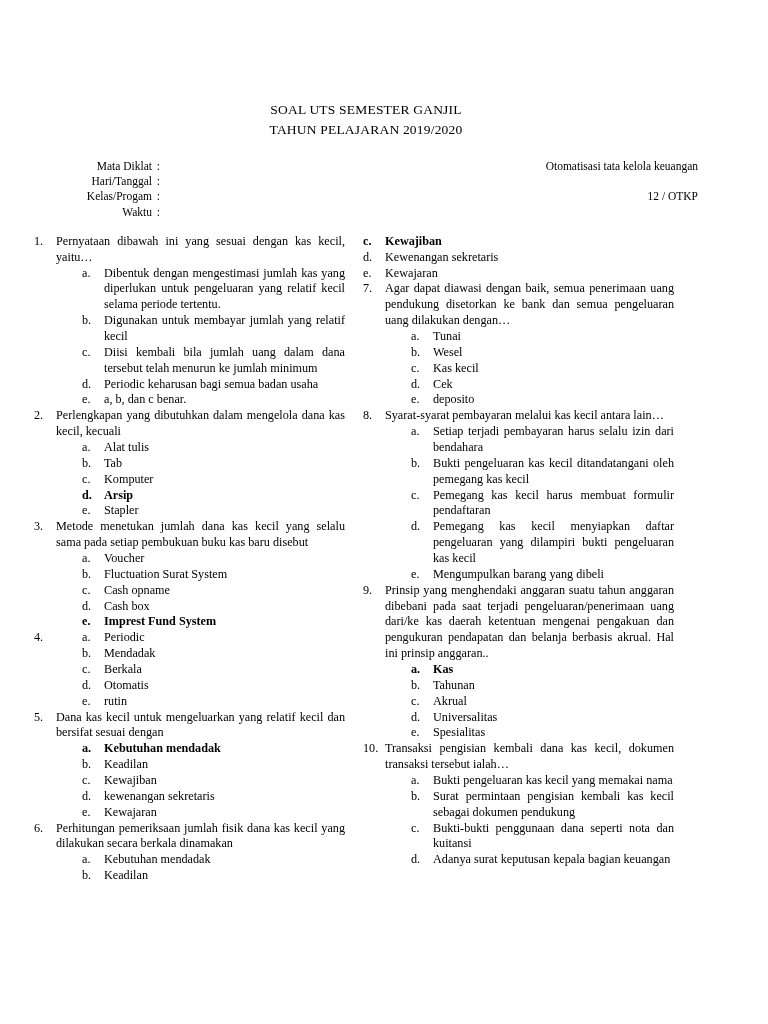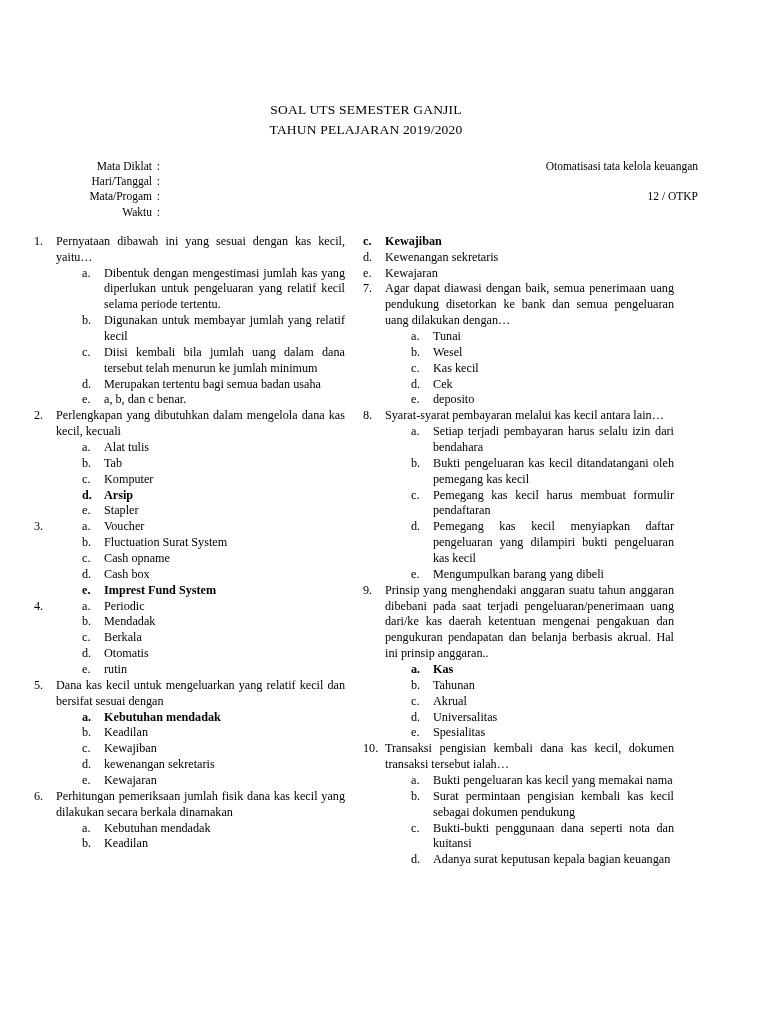--- a/index.html
+++ b/index.html
@@ -126,21 +126,21 @@
         <span class="meta-label">Mata Diklat</span>
         <span class="meta-sep">:</span>
         <span class="meta-value">Otomatisasi tata kelola keuangan</span>
       </div>
       <div class="meta-row">
         <span class="meta-label">Hari/Tanggal</span>
         <span class="meta-sep">:</span>
         <span class="meta-value"></span>
       </div>
       <div class="meta-row">
-        <span class="meta-label">Mata/Progam</span>
+        <span class="meta-label">Kelas/Progam</span>
         <span class="meta-sep">:</span>
         <span class="meta-value">12 / OTKP</span>
       </div>
       <div class="meta-row">
         <span class="meta-label">Waktu</span>
         <span class="meta-sep">:</span>
         <span class="meta-value"></span>
       </div>
     </div>
 
@@ -159,21 +159,21 @@
                 <li class="opt">
                   <span class="olabel">b.</span>
                   <span class="otext">Digunakan untuk membayar jumlah yang relatif kecil</span>
                 </li>
                 <li class="opt">
                   <span class="olabel">c.</span>
                   <span class="otext">Diisi kembali bila jumlah uang dalam dana tersebut telah menurun ke jumlah minimum</span>
                 </li>
                 <li class="opt">
                   <span class="olabel">d.</span>
-                  <span class="otext">Merupakan tertentu bagi semua badan usaha</span>
+                  <span class="otext">Periodic keharusan bagi semua badan usaha</span>
                 </li>
                 <li class="opt">
                   <span class="olabel">e.</span>
                   <span class="otext">a, b, dan c benar.</span>
                 </li>
               </ol>
             </div>
           </li>
           <li class="q">
             <span class="num">2.</span>
@@ -199,20 +199,21 @@
                 <li class="opt">
                   <span class="olabel">e.</span>
                   <span class="otext">Stapler</span>
                 </li>
               </ol>
             </div>
           </li>
           <li class="q">
             <span class="num">3.</span>
             <div class="qbody">
+              <div class="qtext">Metode menetukan jumlah dana kas kecil yang selalu sama pada setiap pembukuan buku kas baru disebut</div>
               <ol class="opts">
                 <li class="opt">
                   <span class="olabel">a.</span>
                   <span class="otext">Voucher</span>
                 </li>
                 <li class="opt">
                   <span class="olabel">b.</span>
                   <span class="otext">Fluctuation Surat System</span>
                 </li>
                 <li class="opt">

